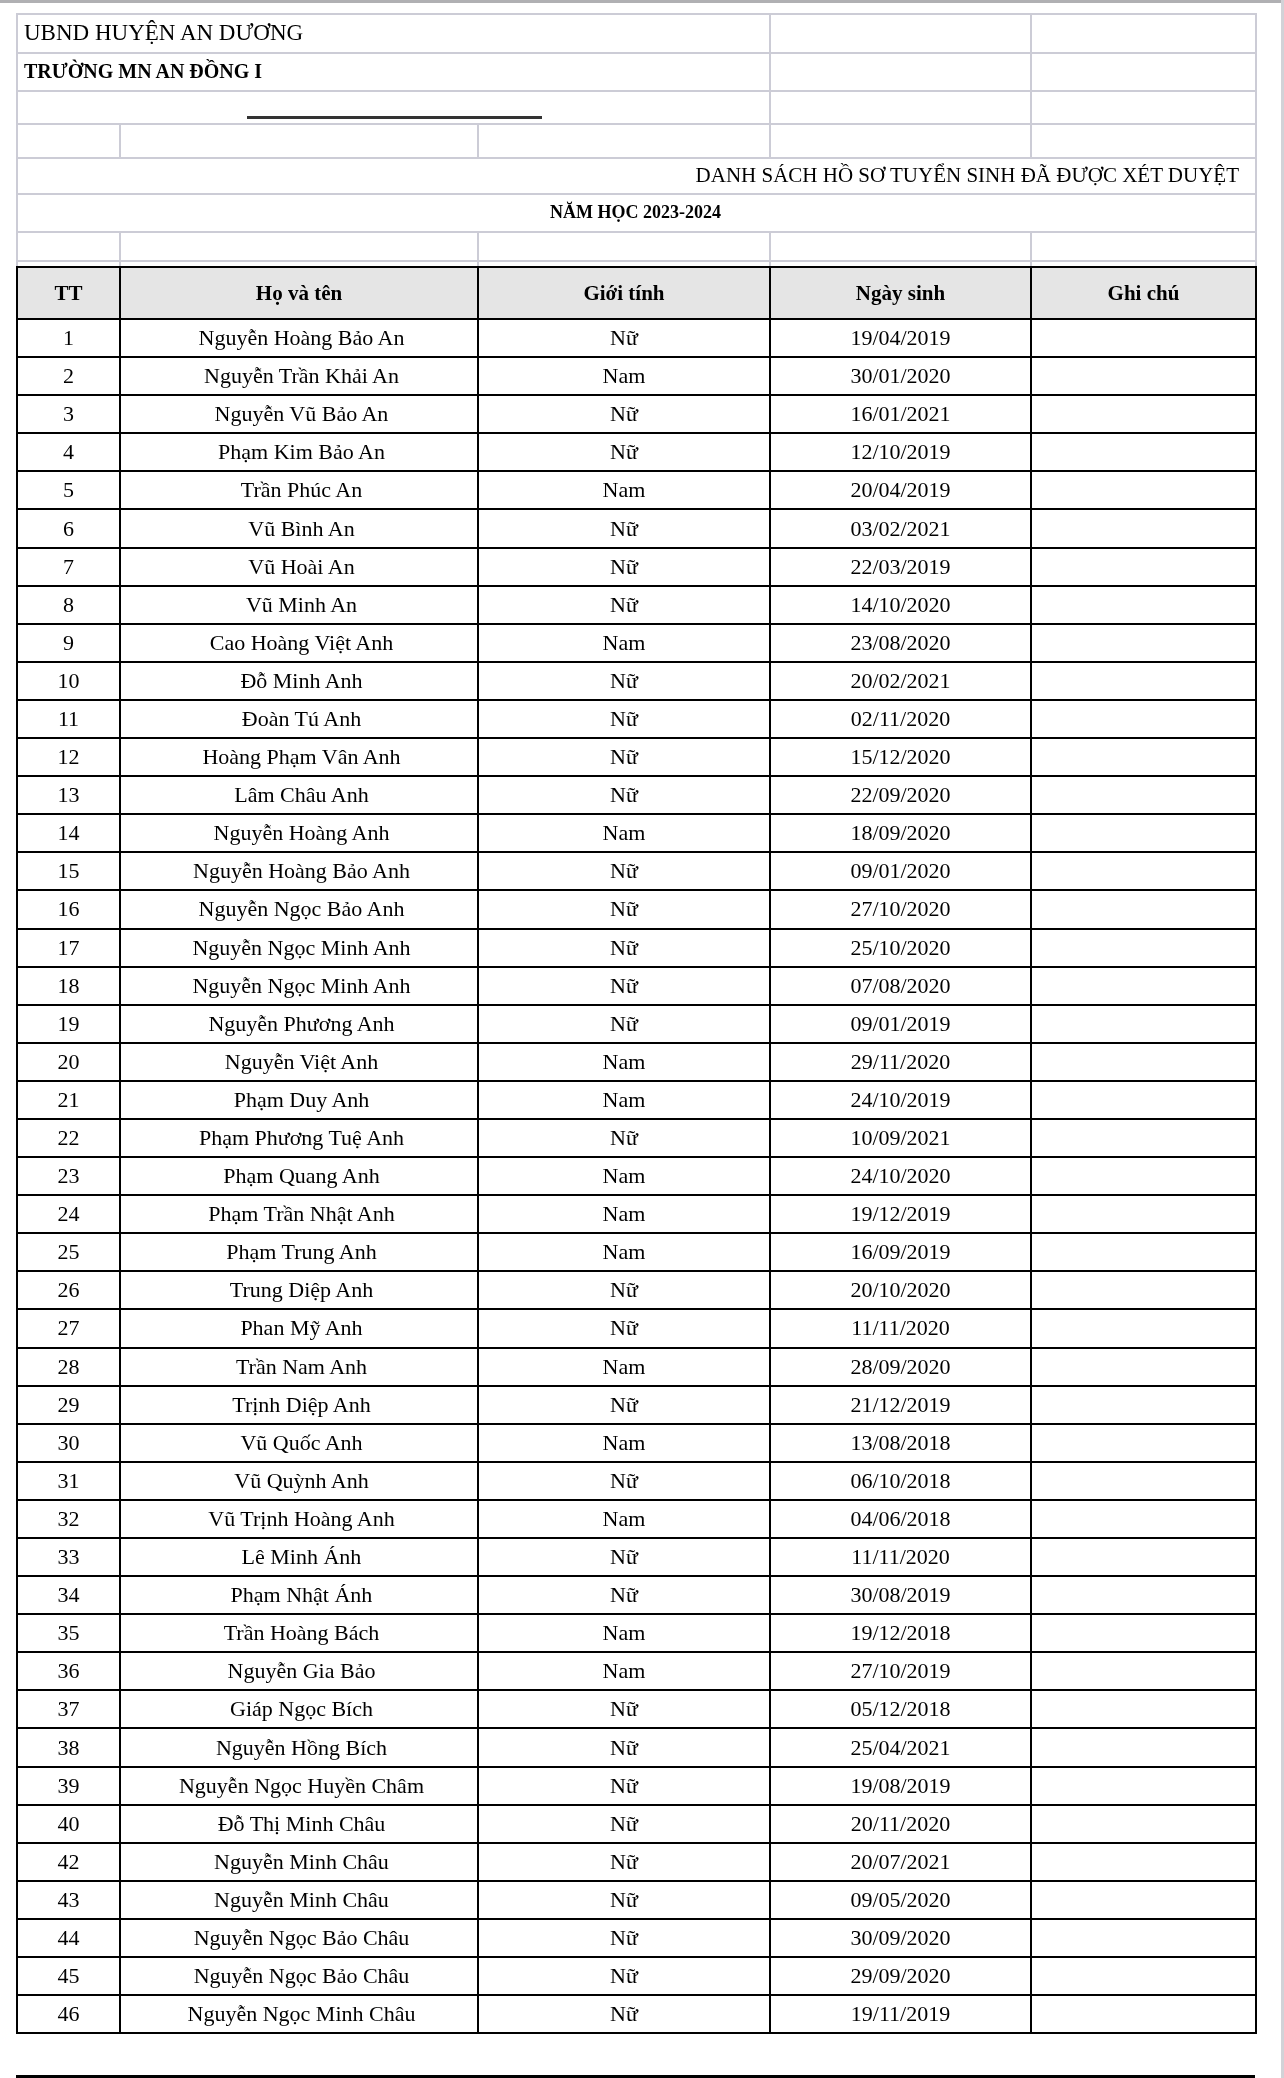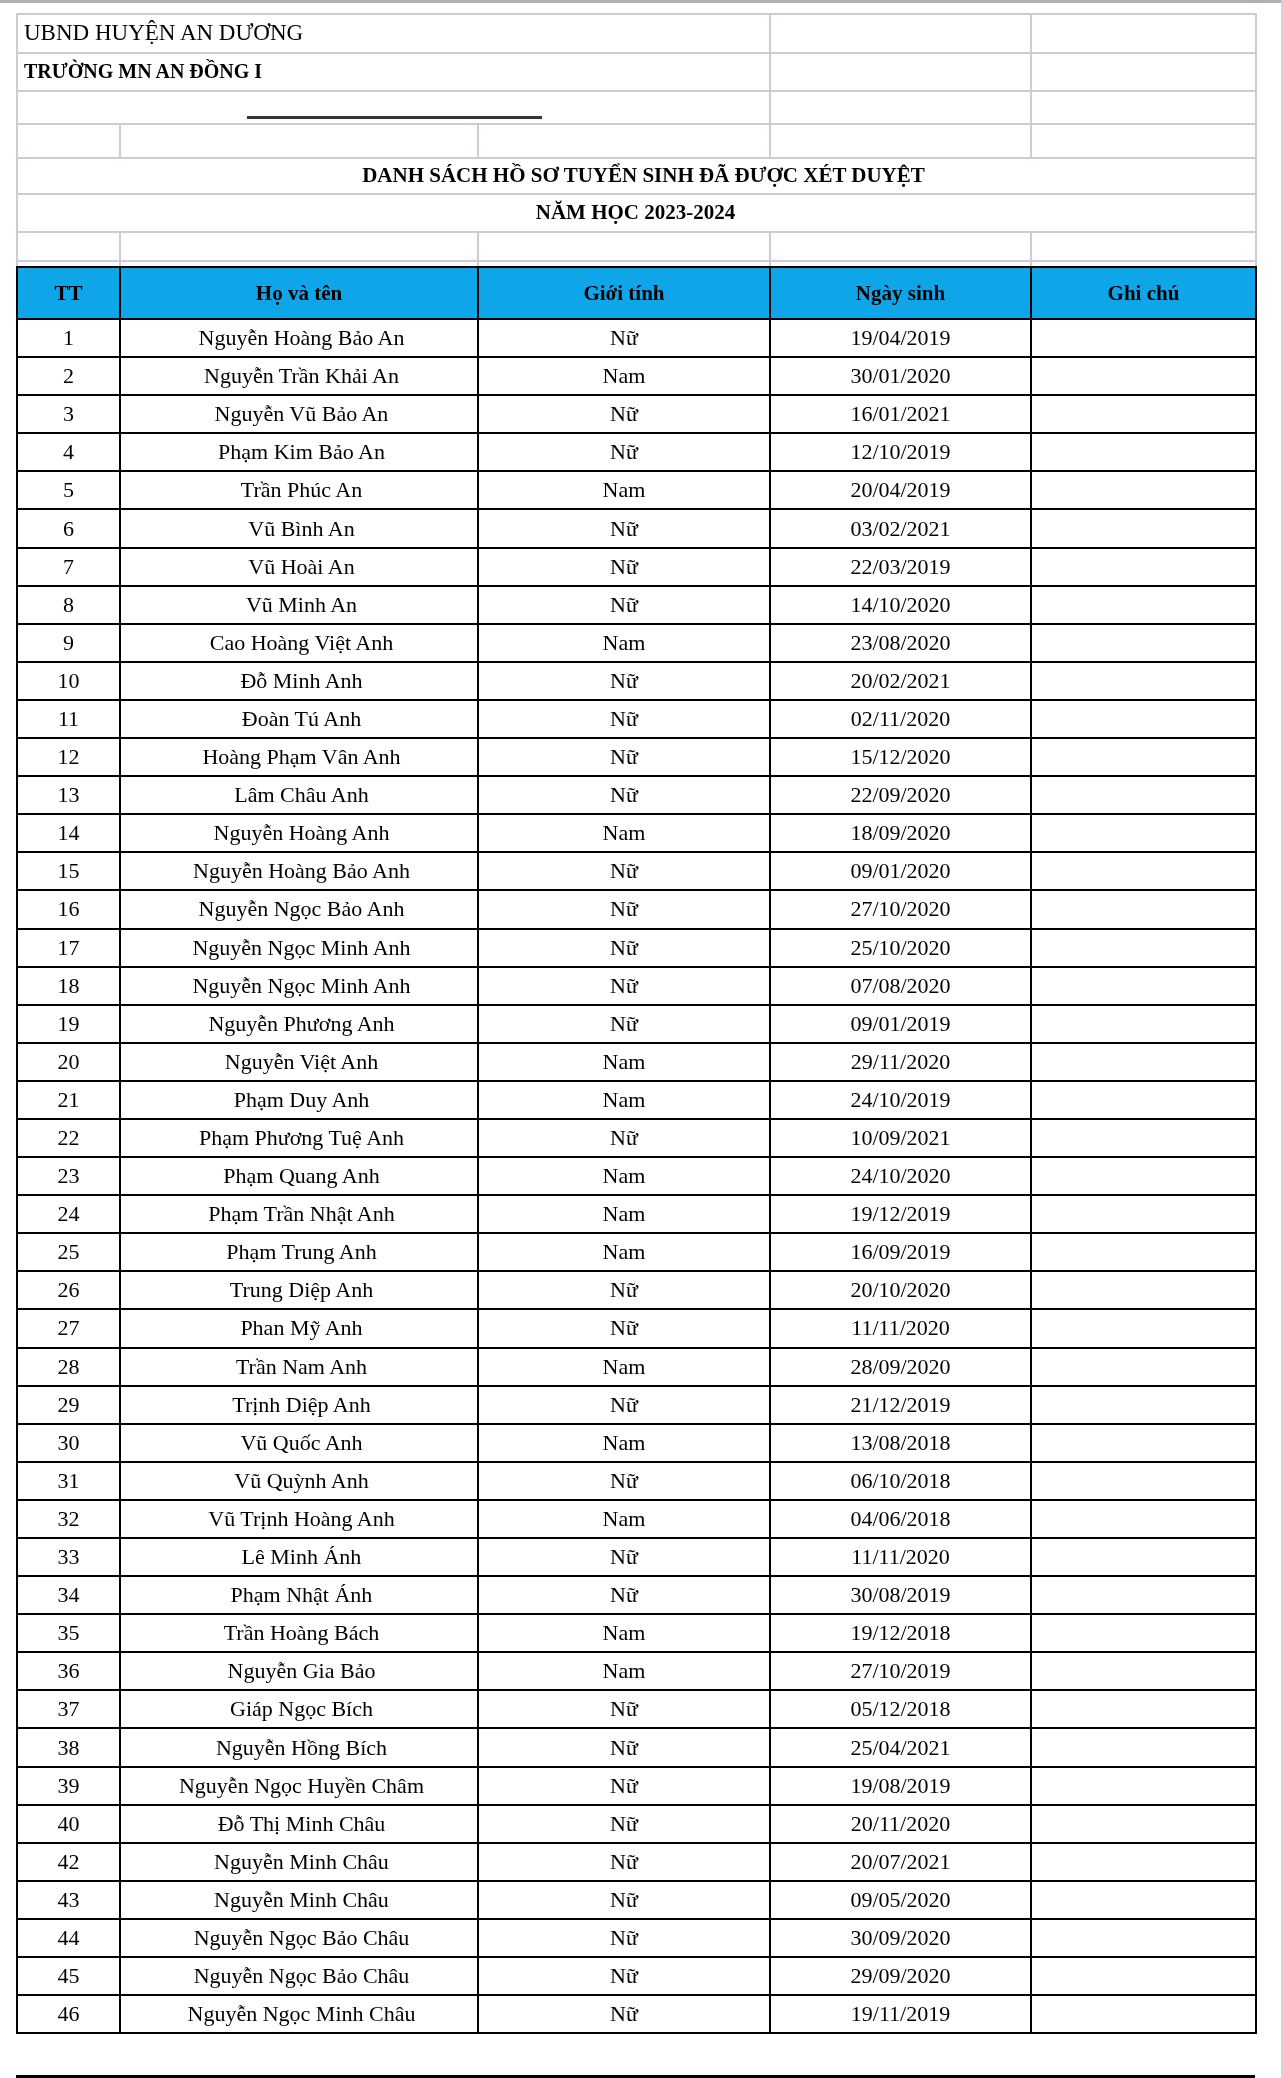--- a/index.html
+++ b/index.html
@@ -17,36 +17,36 @@
 
   
   .gl-h { position: absolute; left: 16px; width: 1239px; height: 1.5px; background: #ccccd6; }
   .gl-v { position: absolute; width: 1.5px; background: #ccccd6; }
 
   
   .cell { position: absolute; white-space: nowrap; overflow: hidden; }
   .org-line1 { left: 16px; top: 13px;  width: 746px; height: 39px; line-height: 39px; padding-left: 8px; font-size: 23px; }
   .org-line2 { left: 16px; top: 52px;  width: 746px; height: 38px; line-height: 38px; padding-left: 8px; font-size: 20px; font-weight: bold; }
   .sig-line  { position: absolute; left: 247px; top: 116px; width: 295px; height: 2.5px; background: #333; }
-  .doc-title    { left: 24px; top: 157px; width: 1239px; height: 36px; line-height: 36px; text-align: center; font-size: 21px; font-weight: bold; }
-  .doc-subtitle { left: 16px; top: 193px; width: 1239px; height: 38px; line-height: 38px; text-align: center; font-size: 21px; font-weight: bold; }
+  .doc-title    { left: 0; top: 157px; width: 1239px; height: 36px; line-height: 36px; text-align: right; font-size: 21px; font-weight: normal; }
+  .doc-subtitle { left: 16px; top: 193px; width: 1239px; height: 38px; line-height: 38px; text-align: center; font-size: 18px; font-weight: bold; }
 
   
   table.roster {
     position: absolute; left: 16px; top: 266px; width: 1239px;
     border-collapse: collapse; table-layout: fixed;
     font-family: "Liberation Serif", "DejaVu Serif", serif;
   }
   table.roster th, table.roster td {
     border-left: 2px solid #000; border-right: 2px solid #000;
     border-top: 2.5px solid #000; border-bottom: 2.5px solid #000;
     vertical-align: middle; overflow: hidden; white-space: nowrap;
   }
   table.roster thead tr { height: 52px; }
-  table.roster thead th { background: #0ea5e9; font-size: 21px; font-weight: bold; text-align: center; }
+  table.roster thead th { background: #e5e5e5; font-size: 21px; font-weight: bold; text-align: center; }
   table.roster tbody tr { height: 38.1px; }
   table.roster tbody td { font-size: 22px; background: #fff; }
   td.c-tt     { text-align: center; }
   td.c-name   { text-align: center; padding-left: 5px; }
   td.c-gender { text-align: center; }
   td.c-dob    { text-align: center; }
   td.c-note   { text-align: center; }
 
   
   .next-row-line { position: absolute; left: 16px; top: 2075px; width: 1239px; height: 3px; background: #000; }

